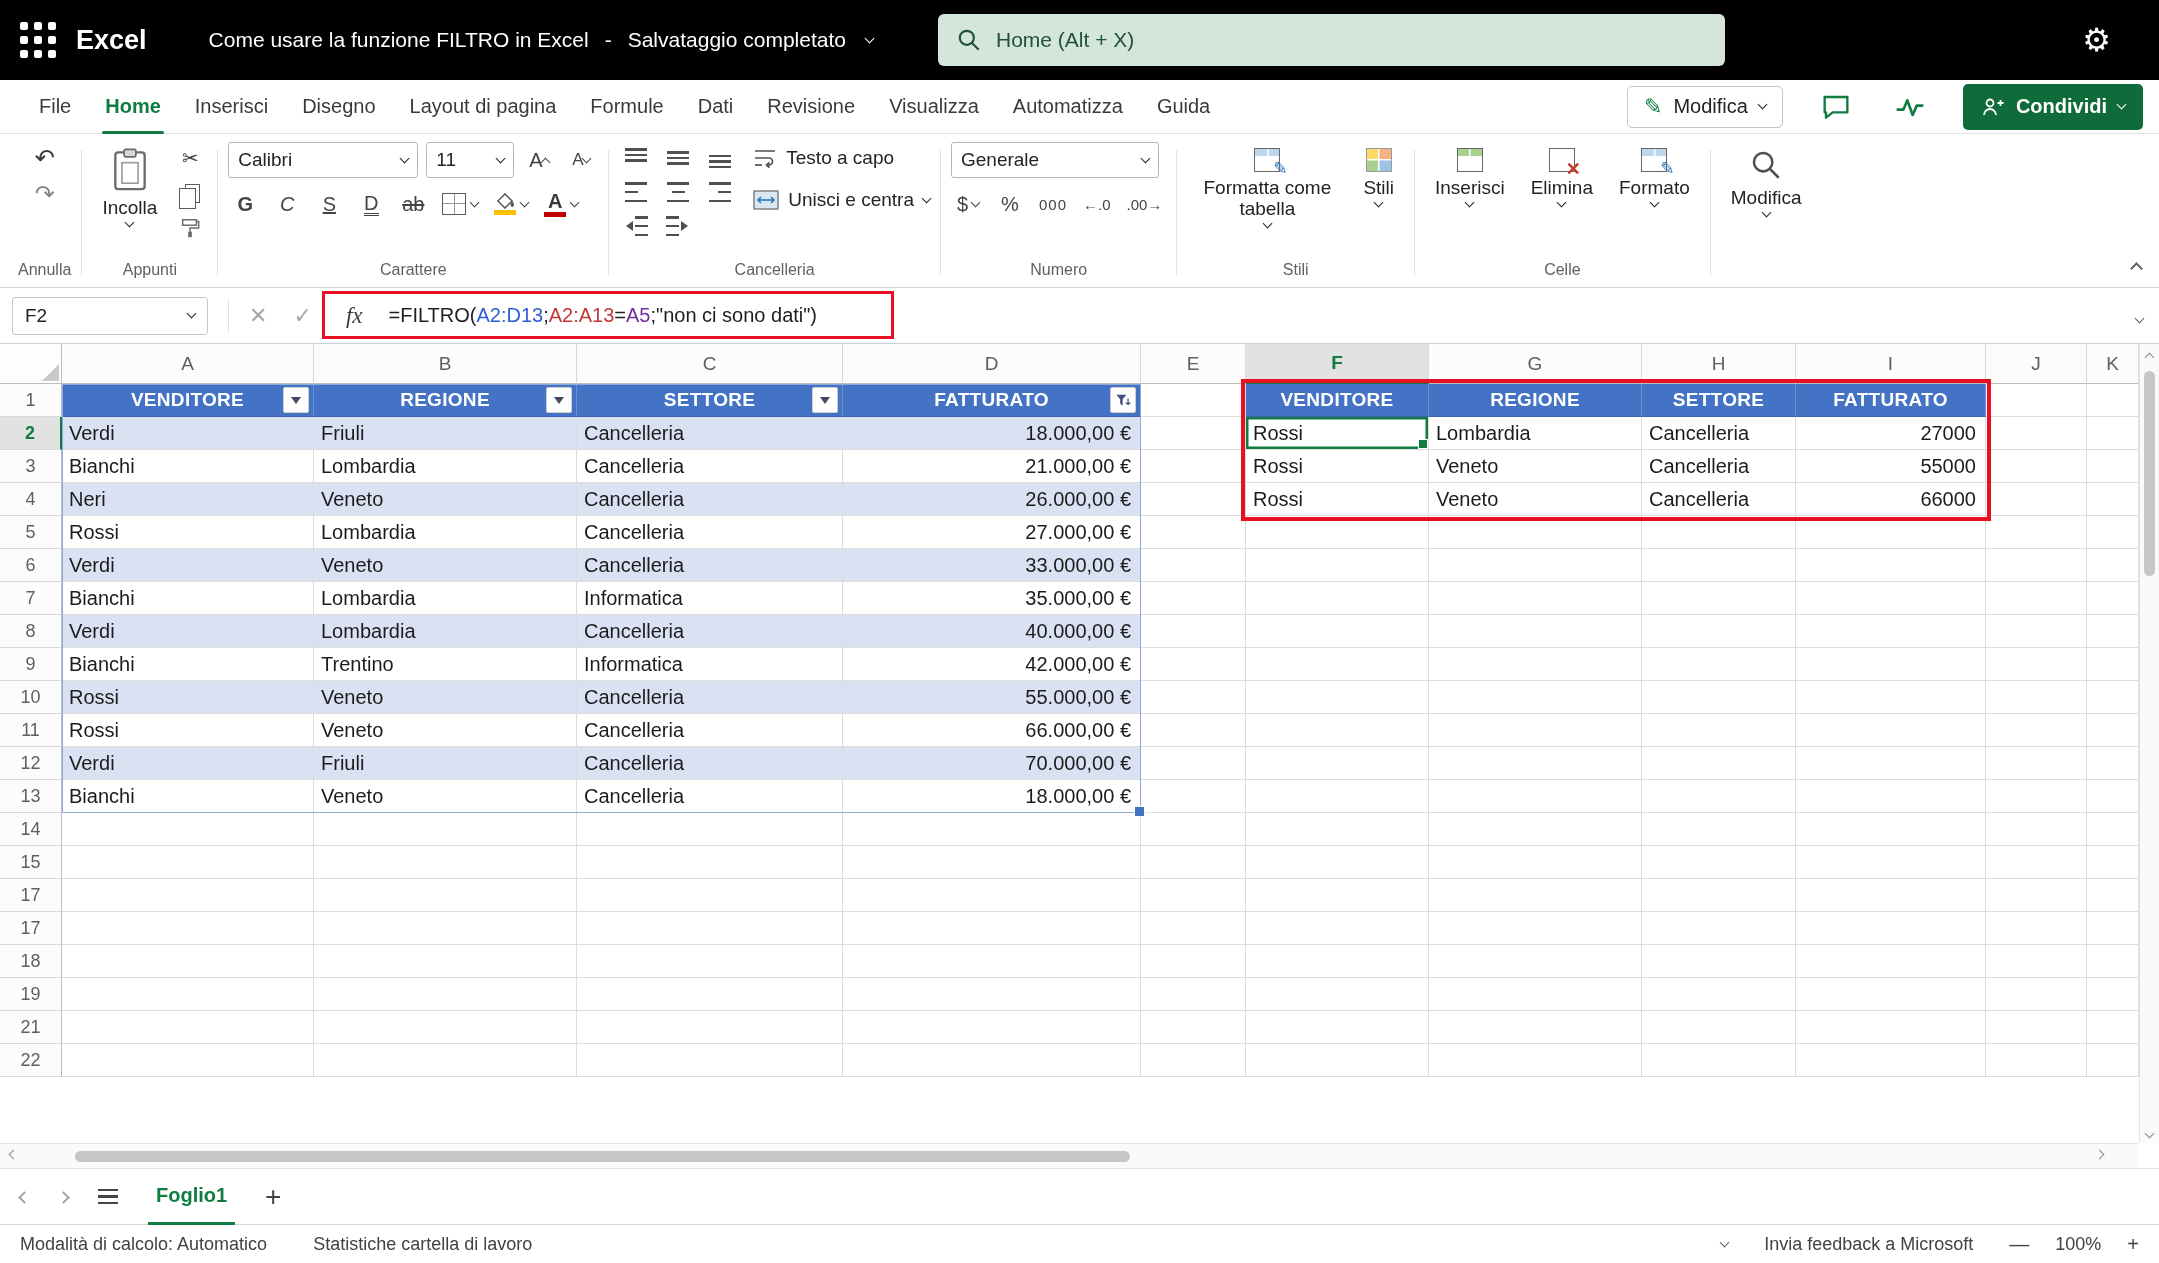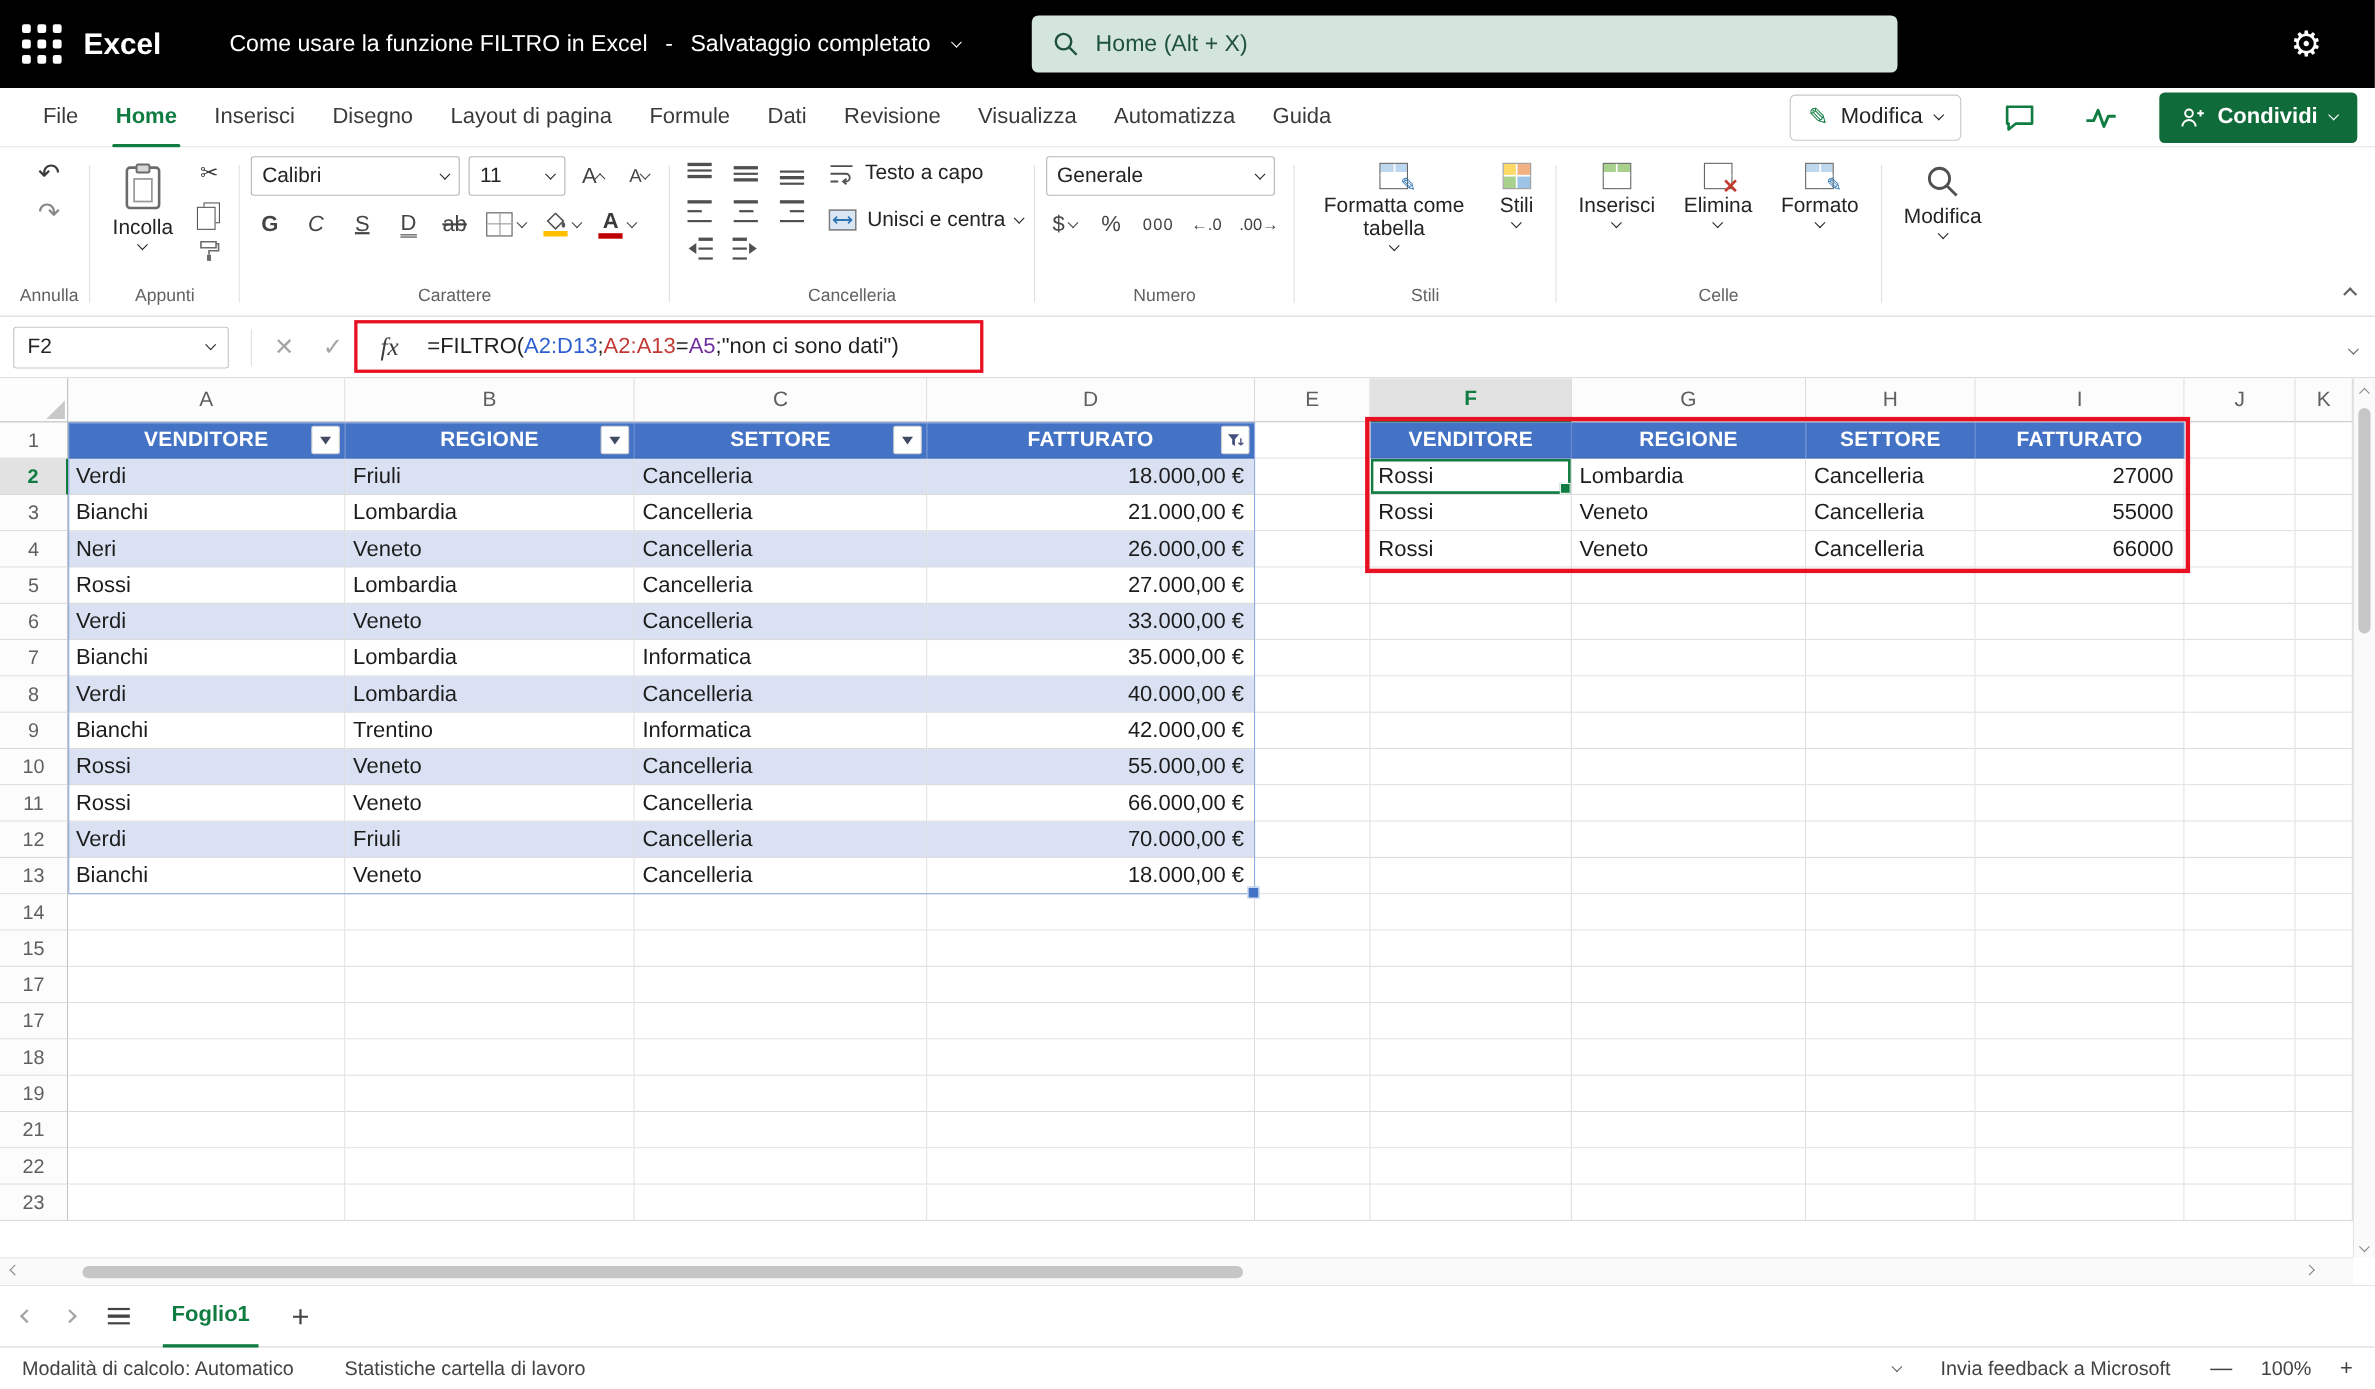--- a/index.html
+++ b/index.html
@@ -1010,34 +1010,20 @@
         <div class="gcell" style="width: 266px;"></div>
         <div class="gcell" style="width: 298px;"></div>
         <div class="gcell" style="width: 105px;"></div>
         <div class="gcell" style="width: 183px;"></div>
         <div class="gcell" style="width: 213px;"></div>
         <div class="gcell" style="width: 154px;"></div>
         <div class="gcell" style="width: 190px;"></div>
         <div class="gcell" style="width: 101px;"></div>
         <div class="gcell" style="width: 52px;"></div>
       </div>
-      <div class="grow">
-        <div class="gut">23</div>
-        <div class="gcell" style="width: 252px;"></div>
-        <div class="gcell" style="width: 263px;"></div>
-        <div class="gcell" style="width: 266px;"></div>
-        <div class="gcell" style="width: 298px;"></div>
-        <div class="gcell" style="width: 105px;"></div>
-        <div class="gcell" style="width: 183px;"></div>
-        <div class="gcell" style="width: 213px;"></div>
-        <div class="gcell" style="width: 154px;"></div>
-        <div class="gcell" style="width: 190px;"></div>
-        <div class="gcell" style="width: 101px;"></div>
-        <div class="gcell" style="width: 52px;"></div>
-      </div>
     </div>
   <div class="t1box"></div>
   <div class="t2red"></div>
 
   <div class="vscroll">
     <span class="chev up sm scroll-ar"></span>
     <span class="vthumb"></span>
     <span class="chev sm scroll-ar" style="margin-top:auto"></span>
   </div>
   <div class="hscroll">

